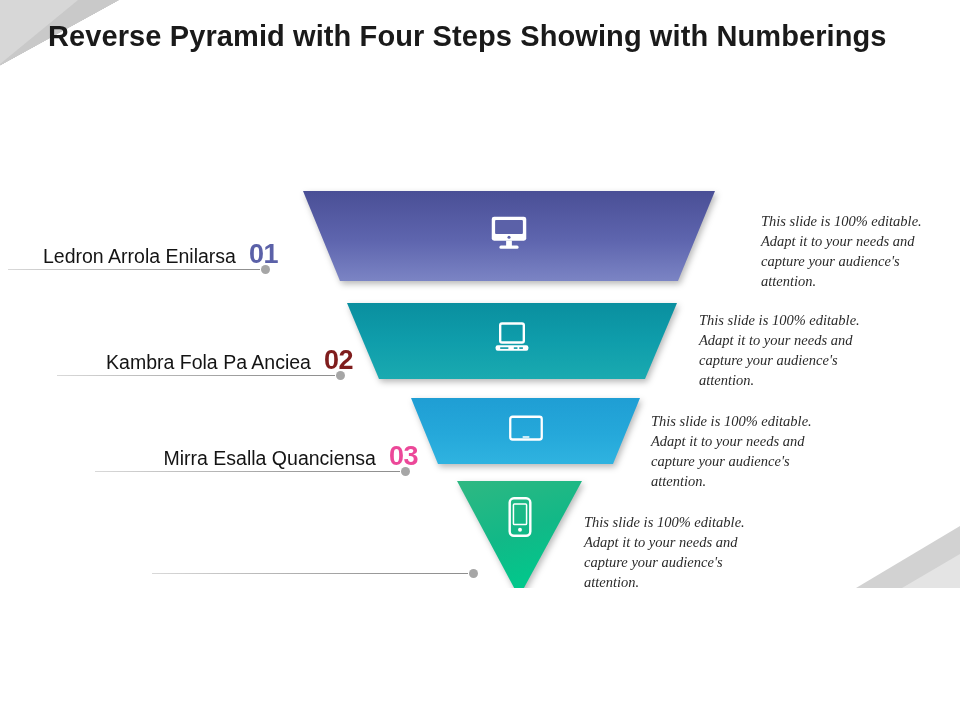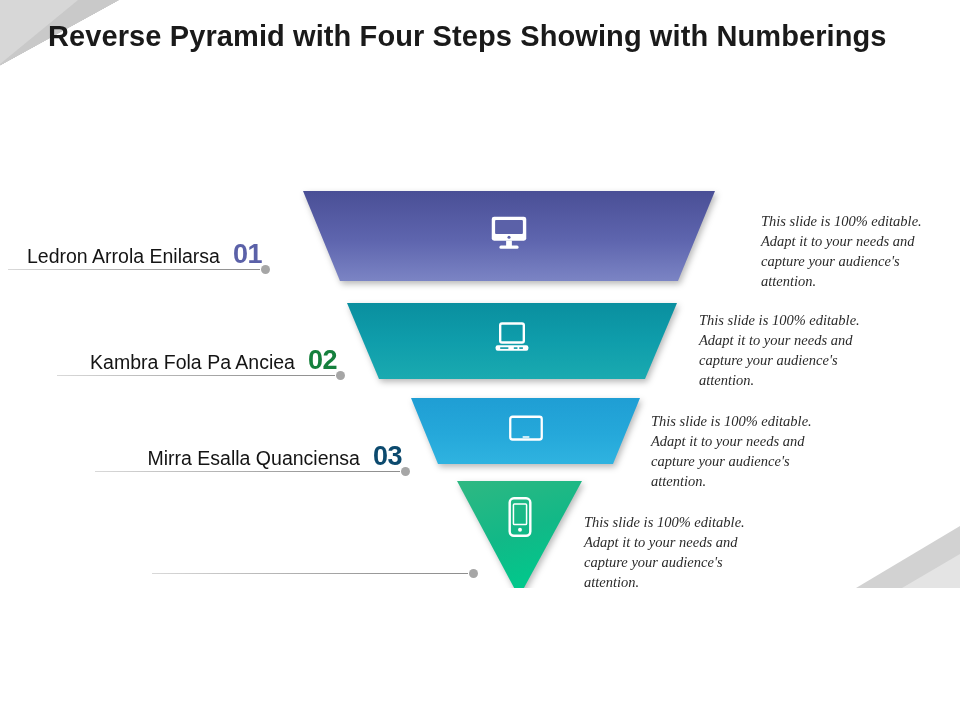--- a/index.html
+++ b/index.html
@@ -85,21 +85,21 @@
   }
   .label-dot {
     width: 9px; height: 9px;
     border-radius: 50%;
     background: #a6a6a6;
     margin-left: 1px;
     flex: 0 0 auto;
   }
   .label-text-wrap {
     position: absolute;
-    left: 0; bottom: 4px;
+    left: 16px; bottom: 4px;
     width: 100%;
     display: flex;
     align-items: baseline;
     justify-content: flex-end;
     padding-right: 8px;
     box-sizing: border-box;
     margin-top: 16px;
   }
   .label-text {
     font-size: 19.5px;
@@ -190,21 +190,21 @@
 
   <div class="row">
 
     <div class="label-group" style="left:57px; top:328px; width:288px;">
       <div class="label-line-wrap">
         <div class="label-rule"></div>
         <div class="label-dot"></div>
       </div>
       <div class="label-text-wrap">
         <span class="label-text">Kambra Fola Pa Anciea</span>
-        <span class="label-num" style="color:#15803d;">02</span>
+        <span class="label-num" style="color:#7f1d1d;">02</span>
       </div>
     </div>
 
     <div class="band" style="left:347px; top:303px; width:330px; height:76px;">
       <svg width="330" height="76" viewBox="0 0 330 76">
         <defs>
           <linearGradient id="g2" x1="0" y1="0" x2="0" y2="1">
             <stop offset="0%" stop-color="#0a8f9f"></stop>
             <stop offset="50%" stop-color="#0f9dab"></stop>
             <stop offset="100%" stop-color="#1aaab0"></stop>
@@ -228,21 +228,21 @@
 
   <div class="row">
 
     <div class="label-group" style="left:95px; top:424px; width:315px;">
       <div class="label-line-wrap">
         <div class="label-rule"></div>
         <div class="label-dot"></div>
       </div>
       <div class="label-text-wrap">
         <span class="label-text">Mirra Esalla Quanciensa</span>
-        <span class="label-num" style="color:#0c4a6e;">03</span>
+        <span class="label-num" style="color:#ec4899;">03</span>
       </div>
     </div>
 
     <div class="band" style="left:411px; top:398px; width:229px; height:66px;">
       <svg width="229" height="66" viewBox="0 0 229 66">
         <defs>
           <linearGradient id="g3" x1="0" y1="0" x2="0" y2="1">
             <stop offset="0%" stop-color="#1f9ed4"></stop>
             <stop offset="55%" stop-color="#25a8da"></stop>
             <stop offset="100%" stop-color="#2fb3e0"></stop>

